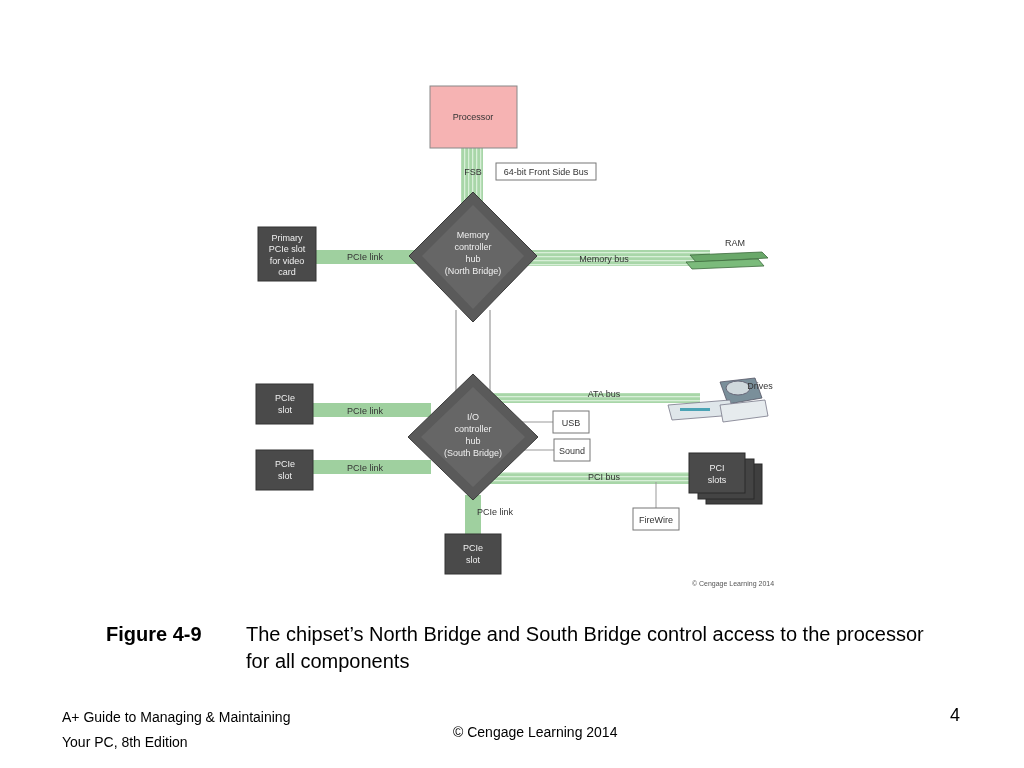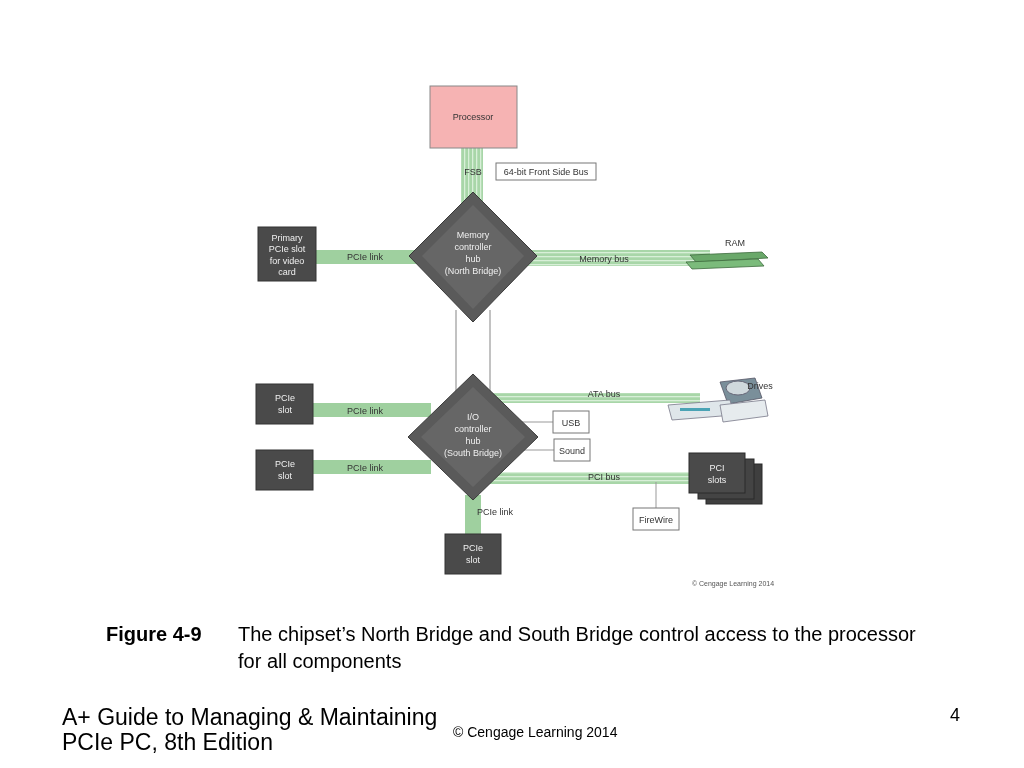--- a/index.html
+++ b/index.html
@@ -9,23 +9,23 @@
     }
     #diagram { position: absolute; left: 0; top: 0; }
     .lbl { font-family: "Liberation Sans", sans-serif; font-size: 9px; fill: #333; }
     .lbl-w { font-family: "Liberation Sans", sans-serif; font-size: 9px; fill: #f0f0f0; }
     .caption {
       position: absolute; left: 106px; top: 621px; width: 820px;
       font-size: 20px; color: #000; line-height: 27px;
       font-family: "Liberation Sans", sans-serif;
     }
     .caption .fig { font-weight: bold; position: absolute; left: 0; top: 0; }
-    .caption .txt { position: absolute; left: 132px; top: 0; width: 690px; }
+    .caption .txt { position: absolute; left: 140px; top: 0; width: 690px; }
     .footer-left {
-      position: absolute; left: 62px; top: 705px; font-size: 23px; line-height: 25px; color: #000;
+      position: absolute; left: 62px; top: 705px; font-size: 14px; line-height: 25px; color: #000;
       font-family: "Liberation Sans", sans-serif;
     }
     .footer-center {
       position: absolute; left: 453px; top: 724px; font-size: 14px; color: #000;
       font-family: "Liberation Sans", sans-serif;
     }
     .footer-page {
       position: absolute; left: 950px; top: 705px; font-size: 18px; color: #000;
       font-family: "Liberation Sans", sans-serif;
     }
@@ -138,16 +138,16 @@
   <text x="733" y="586" text-anchor="middle" style="font-family:'Liberation Sans',sans-serif;font-size:7px;fill:#555;">© Cengage Learning 2014</text>
 </svg>
 
 <div class="caption">
   <span class="fig">Figure 4-9</span>
   <span class="txt">The chipset’s North Bridge and South Bridge control access to the processor for all components</span>
 </div>
 
 <div class="footer-left">
   <div>A+ Guide to Managing &amp; Maintaining</div>
-  <div>PCIe PC, 8th Edition</div>
+  <div>Your PC, 8th Edition</div>
 </div>
 <div class="footer-center">© Cengage Learning  2014</div>
 <div class="footer-page">4</div>
 
 </body></html>

